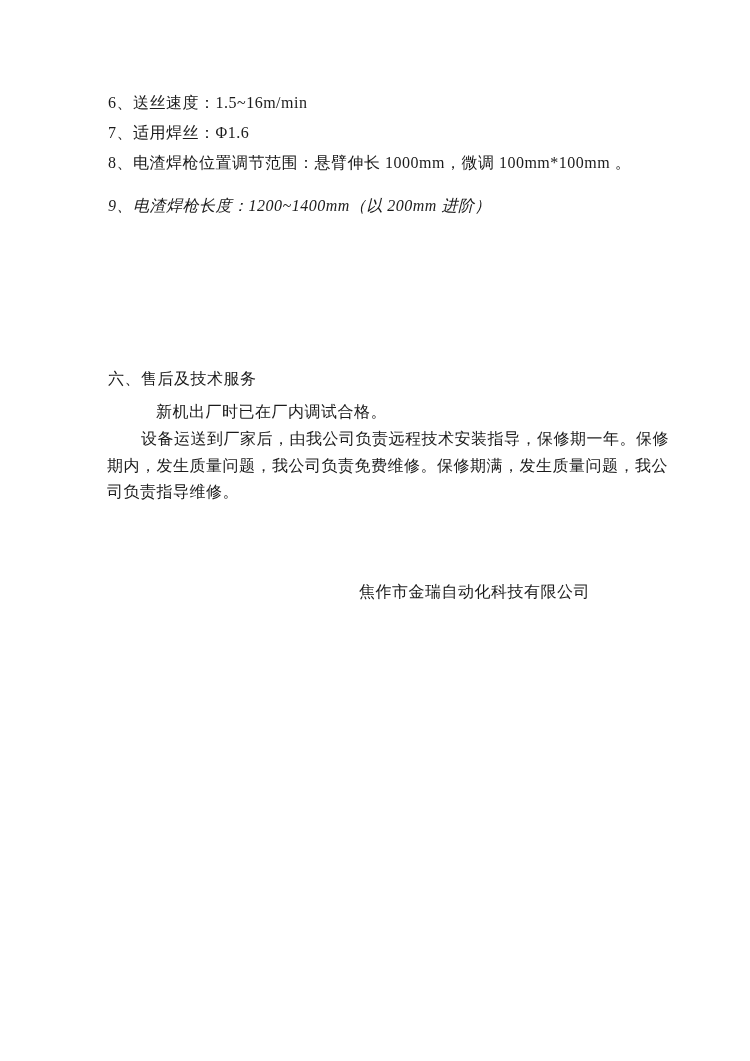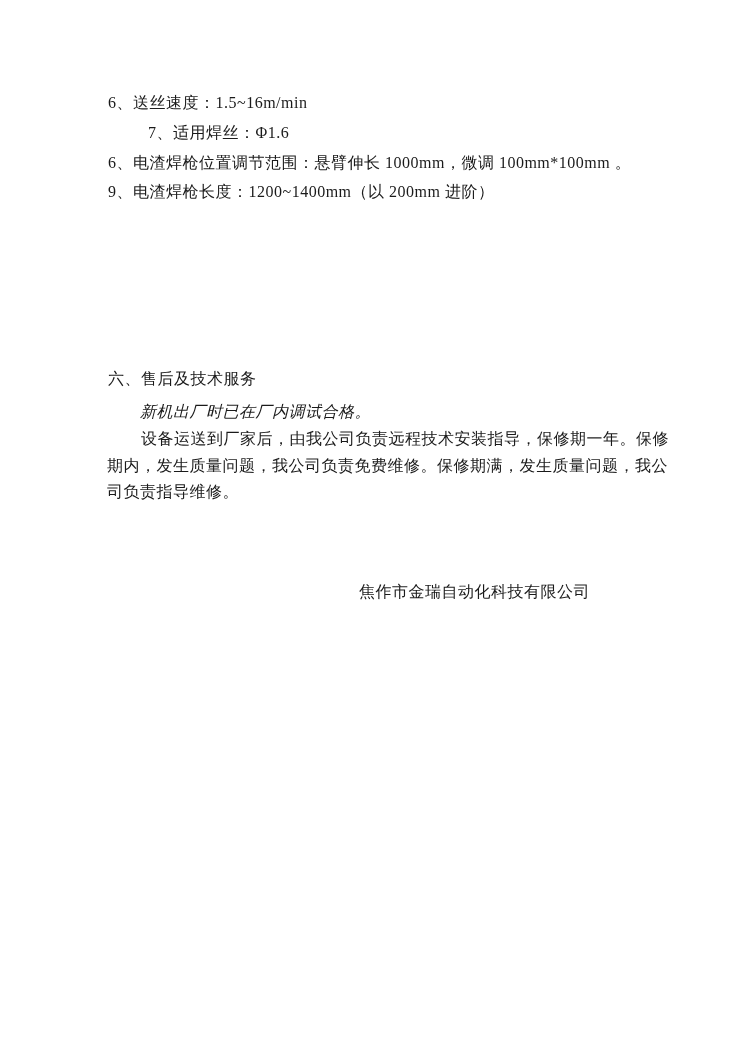--- a/index.html
+++ b/index.html
@@ -18,41 +18,41 @@
     color: #1a1a1a;
     letter-spacing: 0.5px;
   }
   .line {
     position: absolute;
     white-space: nowrap;
     line-height: 20px;
   }
   .spec { left: 108px; }
   .spec-1 { top: 93px; }
-  .spec-2 { top: 123px; margin-left: 40px; }
+  .spec-2 { top: 123px; }
   .spec-3 { top: 153px; }
-  .spec-4 { top: 182px; }
+  .spec-4 { top: 196px; font-style: italic; }
   .spec-5 { top: 211px; }
   .heading-install { left: 108px; top: 273px; }
   .para-install { left: 141px; top: 315px; }
   .heading-service { left: 108px; top: 369px; }
-  .service-intro { left: 140px; top: 402px; font-style: italic; }
+  .service-intro { left: 156px; top: 402px; }
   .warranty-1 { left: 141px; top: 429px; }
   .warranty-2 { left: 107px; top: 456px; }
   .warranty-3 { left: 107px; top: 482px; }
   .signature { left: 359px; top: 582px; }
 </style>
 </head>
 <body>
 
 <div class="page">
 
   <div class="line spec spec-1">6、送丝速度：1.5~16m/min</div>
   <div class="line spec spec-2">7、适用焊丝：Φ1.6</div>
-  <div class="line spec spec-3">6、电渣焊枪位置调节范围：悬臂伸长 1000mm，微调 100mm*100mm 。</div>
+  <div class="line spec spec-3">8、电渣焊枪位置调节范围：悬臂伸长 1000mm，微调 100mm*100mm 。</div>
   <div class="line spec spec-4">9、电渣焊枪长度：1200~1400mm（以 200mm 进阶）</div>
 
 
   <div class="line heading-service">六、售后及技术服务</div>
   <div class="line service-intro">新机出厂时已在厂内调试合格。</div>
   <div class="line warranty-1">设备运送到厂家后，由我公司负责远程技术安装指导，保修期一年。保修</div>
   <div class="line warranty-2">期内，发生质量问题，我公司负责免费维修。保修期满，发生质量问题，我公</div>
   <div class="line warranty-3">司负责指导维修。</div>
 
   <div class="line signature">焦作市金瑞自动化科技有限公司</div>

